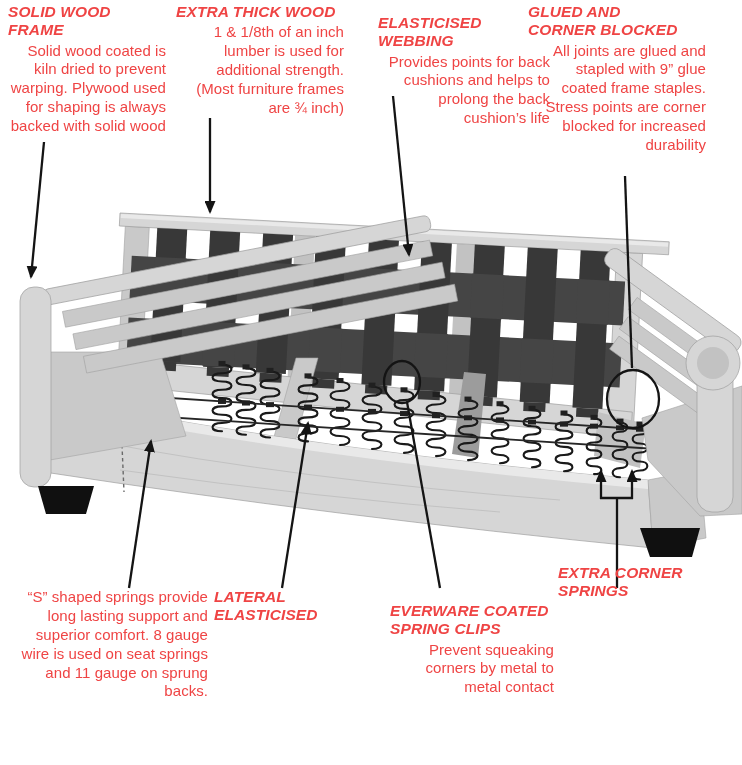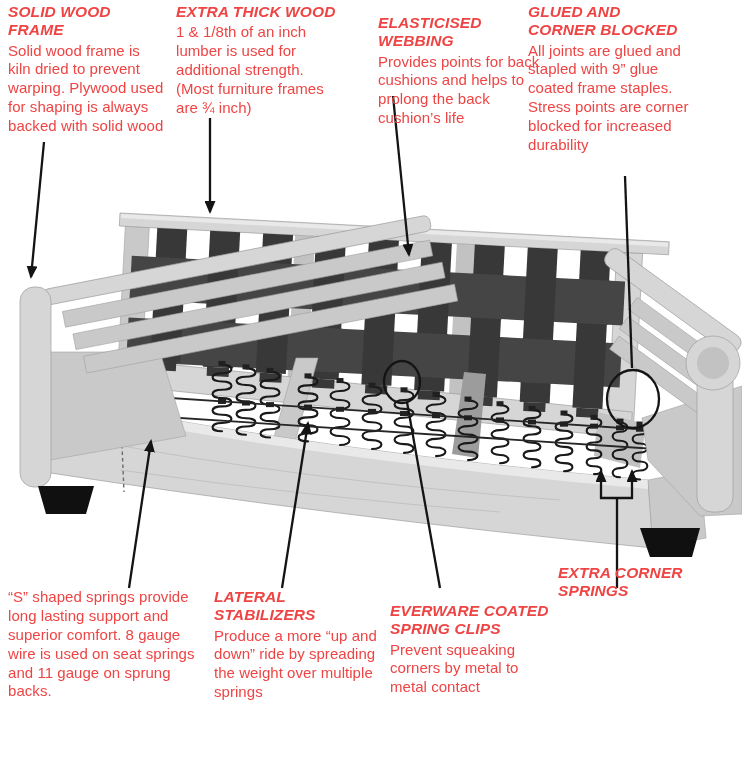--- a/index.html
+++ b/index.html
@@ -2,21 +2,21 @@
 <html><head>
 <meta charset="utf-8">
 <style>
   html,body{margin:0;padding:0;background:#ffffff;}
   #stage{position:relative;width:742px;height:765px;background:#fff;overflow:hidden;
          font-family:"Liberation Sans",sans-serif;}
   #art{position:absolute;left:0;top:0;z-index:1;}
   .callout{position:absolute;z-index:2;color:#ef4444;}
   .callout .h{font-weight:bold;font-style:italic;font-size:15.5px;line-height:1.18;
               white-space:pre-line;margin:0 0 2px 0;letter-spacing:.1px;}
-  .callout .b{font-size:15px;line-height:1.26;letter-spacing:.05px;}
+  .callout .b{font-size:15px;line-height:1.26;letter-spacing:.05px;text-align:right;}
   
   .wood {fill:#d6d6d6;stroke:#9e9e9e;stroke-width:.7;}
   .wood2{fill:#c9c9c9;stroke:#a2a2a2;stroke-width:.6;}
   .wood3{fill:#c2c2c2;stroke:none;}
   .hl   {fill:#e9e9e9;stroke:none;}
   .ann  {stroke:#141414;stroke-width:2.3;fill:none;}
   .wire {stroke:#262626;stroke-width:1.8;fill:none;}
   .foot {fill:#101010;stroke:none;}
 </style>
 </head>
@@ -180,42 +180,41 @@
         <line class="ann" x1="601" y1="499" x2="601" y2="471" marker-end="url(#ah)"></line>
         <line class="ann" x1="632" y1="499" x2="632" y2="471" marker-end="url(#ah)"></line>
       </g>
       <ellipse class="ann" cx="402" cy="382" rx="18" ry="21"></ellipse>
       <ellipse class="ann" cx="633" cy="399" rx="26" ry="29"></ellipse>
     </g>
   </svg>
 
   <div class="callout" style="left:8px;top:3px;width:158px">
     <div class="h">SOLID WOOD FRAME</div>
-    <div class="b">Solid wood frame is kiln dried to prevent warping. Plywood used for shaping is always backed with solid wood</div>
+    <div class="b">Solid wood coated is kiln dried to prevent warping. Plywood used for shaping is always backed with solid wood</div>
   </div>
   <div class="callout" style="left:176px;top:3px;width:168px">
     <div class="h">EXTRA THICK WOOD</div>
     <div class="b">1 &amp; 1/8th of an inch lumber is used for additional strength. (Most furniture frames are ¾ inch)</div>
   </div>
   <div class="callout" style="left:378px;top:14px;width:172px">
     <div class="h">ELASTICISED WEBBING</div>
     <div class="b">Provides points for back cushions and helps to prolong the back cushion’s life</div>
   </div>
   <div class="callout" style="left:528px;top:3px;width:178px">
     <div class="h">GLUED AND
 CORNER BLOCKED</div>
     <div class="b">All joints are glued and stapled with 9” glue coated frame staples. Stress points are corner blocked for increased durability</div>
   </div>
 
   <div class="callout" style="left:8px;top:588px;width:200px">
     <div class="b">“S” shaped springs provide  long lasting support and superior comfort. 8 gauge wire is used on seat springs and 11 gauge on sprung backs.</div>
   </div>
   <div class="callout" style="left:214px;top:588px;width:176px">
-    <div class="h">LATERAL STABILIZERS</div>
-    <div class="b">Produce a more “up and down” ride by spreading the weight over multiple springs</div>
+    <div class="h">LATERAL ELASTICISED</div>
   </div>
   <div class="callout" style="left:390px;top:602px;width:164px">
     <div class="h">EVERWARE COATED
 SPRING CLIPS</div>
     <div class="b">Prevent squeaking corners by metal to metal contact</div>
   </div>
   <div class="callout" style="left:558px;top:564px;width:182px">
     <div class="h">EXTRA CORNER
 SPRINGS</div>
   </div>

